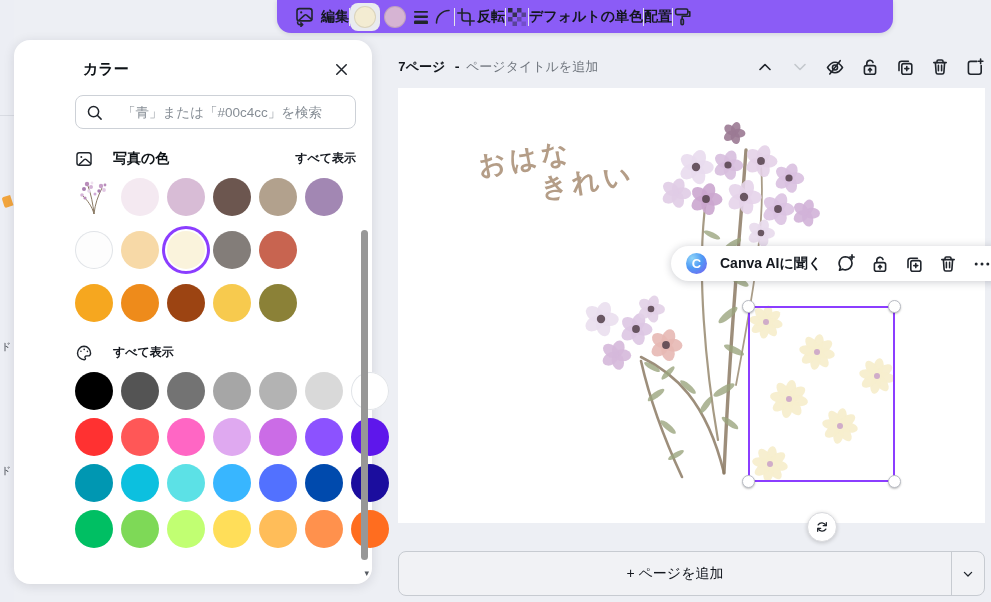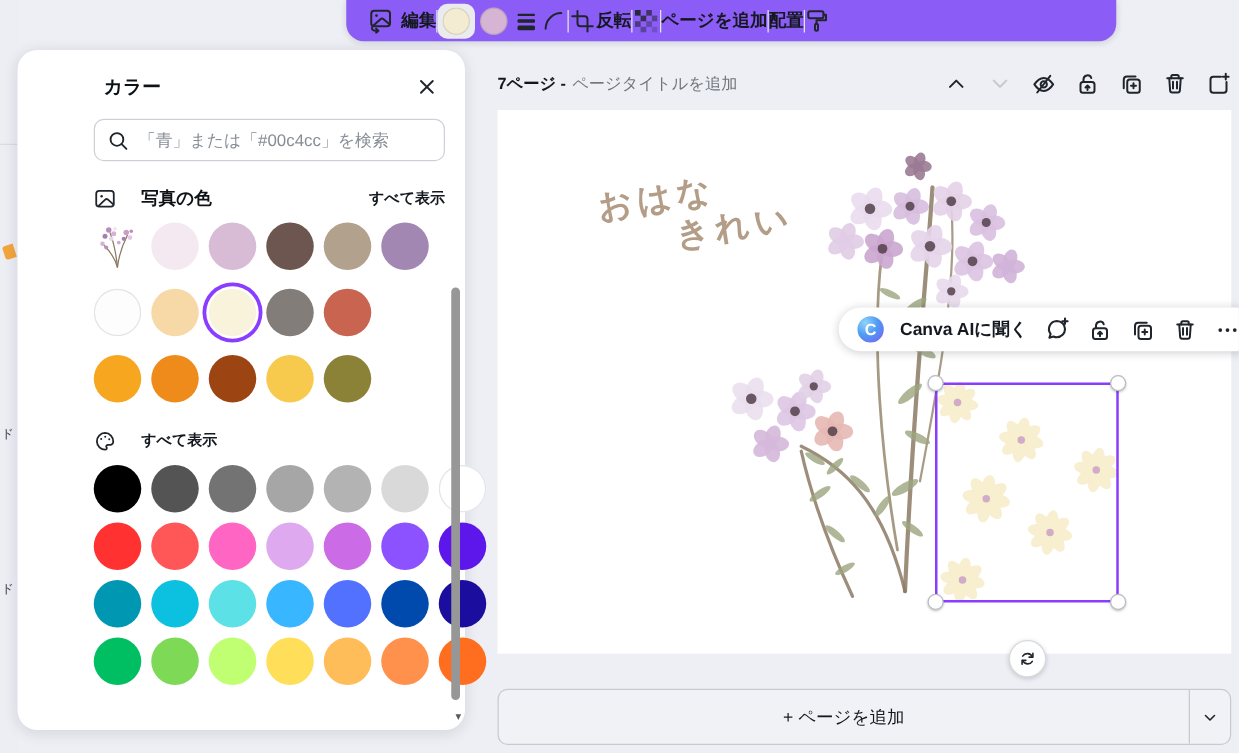--- a/index.html
+++ b/index.html
@@ -37,38 +37,38 @@
     position:absolute; left:14px; top:40px; width:358px; height:544px;
     background:#fff; border-radius:16px; box-shadow:0 2px 12px rgba(22,26,44,.12);padding-left:45px;
   }
   .panel-header { display:flex; align-items:center; justify-content:space-between; padding:20px 22px 0 24px; }
   .panel-title { font-size:15px; font-weight:700; }
   .panel-close { cursor:pointer; display:flex; }
   .search-box {
     margin:16px 16px 0; height:34px; border:1px solid #cdd1d7; border-radius:8px;
     display:flex; align-items:center; padding:0 10px; gap:8px; background:#fff;
   }
-  .search-box input { border:none; outline:none; flex:1; font-size:13.5px; font-family:inherit; color:#14181f; background:transparent; }
+  .search-box input { border:none; outline:none; flex:1; font-size:13.5px; font-family:inherit; color:#14181f; background:transparent;margin-left:11px; }
   .search-box input::placeholder { color:#868d95; }
   .section-header { display:flex; align-items:flex-start; gap:20px; padding:0 16px; margin-top:22px; }
   .section-header.first { margin-top:21px; }
   .section-title { font-size:14px; font-weight:700; flex:1; }
   .show-all { font-size:12px; font-weight:700; color:#14181f; cursor:pointer; }
   .swatch-grid { padding:10px 16px 0; }
   .swatch-row { display:flex; gap:8px; margin-bottom:15px; }
   .swatch-row.tight { margin-bottom:8px; }
   .swatch { width:38px; height:38px; border-radius:50%; flex:none; cursor:pointer; }
   .swatch.bordered { box-shadow:inset 0 0 0 1px #e1e4e8; }
   .swatch.selected { box-shadow:0 0 0 2px #fff, 0 0 0 5px #8b3dff; }
   .swatch.thumb { border-radius:0; cursor:pointer; }
   .panel-scrollbar { position:absolute; right:4px; top:190px; width:7px; height:330px; background:#979797; border-radius:4px; cursor:grab; }
   .panel-scroll-arrow { position:absolute; right:3px; top:528px; font-size:9px; color:#555a61; cursor:pointer; }
 
   
-  .page-header { position:absolute; left:398px; top:52px; width:587px; height:30px; display:flex; align-items:center; }
+  .page-header { position:absolute; left:398px; top:52px; width:587px; height:30px; display:flex; align-items:center;font-family:Liberation Mono, monospace; }
   .ph-title { font-size:13px; font-weight:700; color:#13171d; }
   .ph-sub { font-size:13px; color:#70767e; margin-left:5px; }
   .ph-icons { margin-left:auto; display:flex; align-items:center; gap:15px; }
   .ph-icons .tb-icon { width:20px; height:20px; }
   .dim .ic { stroke:#c4c8cd; }
 
   
   .canvas-page { position:absolute; left:398px; top:88px; width:587px; height:435px; background:#fff; }
   .artwork { position:absolute; left:0; top:0; }
   .canvas-text {
@@ -172,21 +172,21 @@
         <rect x="9" y="0" width="4.5" height="4.5" opacity=".7"></rect>
       <rect x="4.5" y="4.5" width="4.5" height="4.5" opacity=".8"></rect>
         <rect x="13.5" y="4.5" width="4.5" height="4.5" opacity=".5"></rect>
       <rect x="0" y="9" width="4.5" height="4.5" opacity=".6"></rect>
         <rect x="9" y="9" width="4.5" height="4.5" opacity=".38"></rect>
       <rect x="4.5" y="13.5" width="4.5" height="4.5" opacity=".45"></rect>
         <rect x="13.5" y="13.5" width="4.5" height="4.5" opacity=".22"></rect>
     </svg>
   </span>
   <div class="tb-divider"></div>
-  <span class="tb-label">ページを追加</span>
+  <span class="tb-label">デフォルトの単色</span>
   <div class="tb-divider"></div>
   <span class="tb-label">配置</span>
   <div class="tb-divider"></div>
   <span class="tb-icon">
     <svg width="21" height="21" viewBox="0 0 21 21">
         <g class="ic">
       <rect x="2.6" y="3" width="12.2" height="5.6" rx="1.6"></rect>
       <path d="M14.8 5.8 H16.8 V10.2 H9.2 V13"></path>
       <rect x="8" y="13" width="2.4" height="5.6" rx="1.2"></rect>
     </g>

